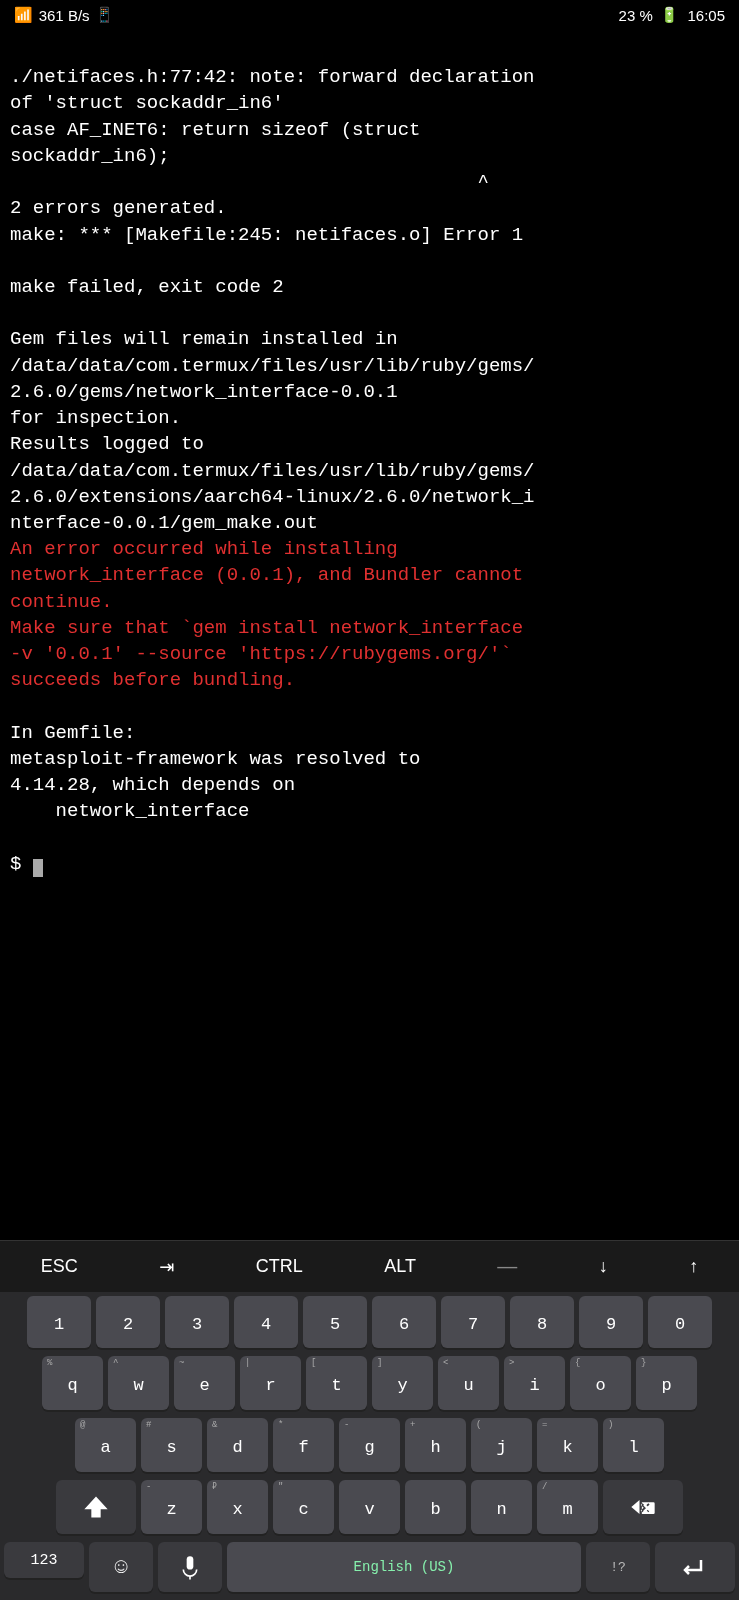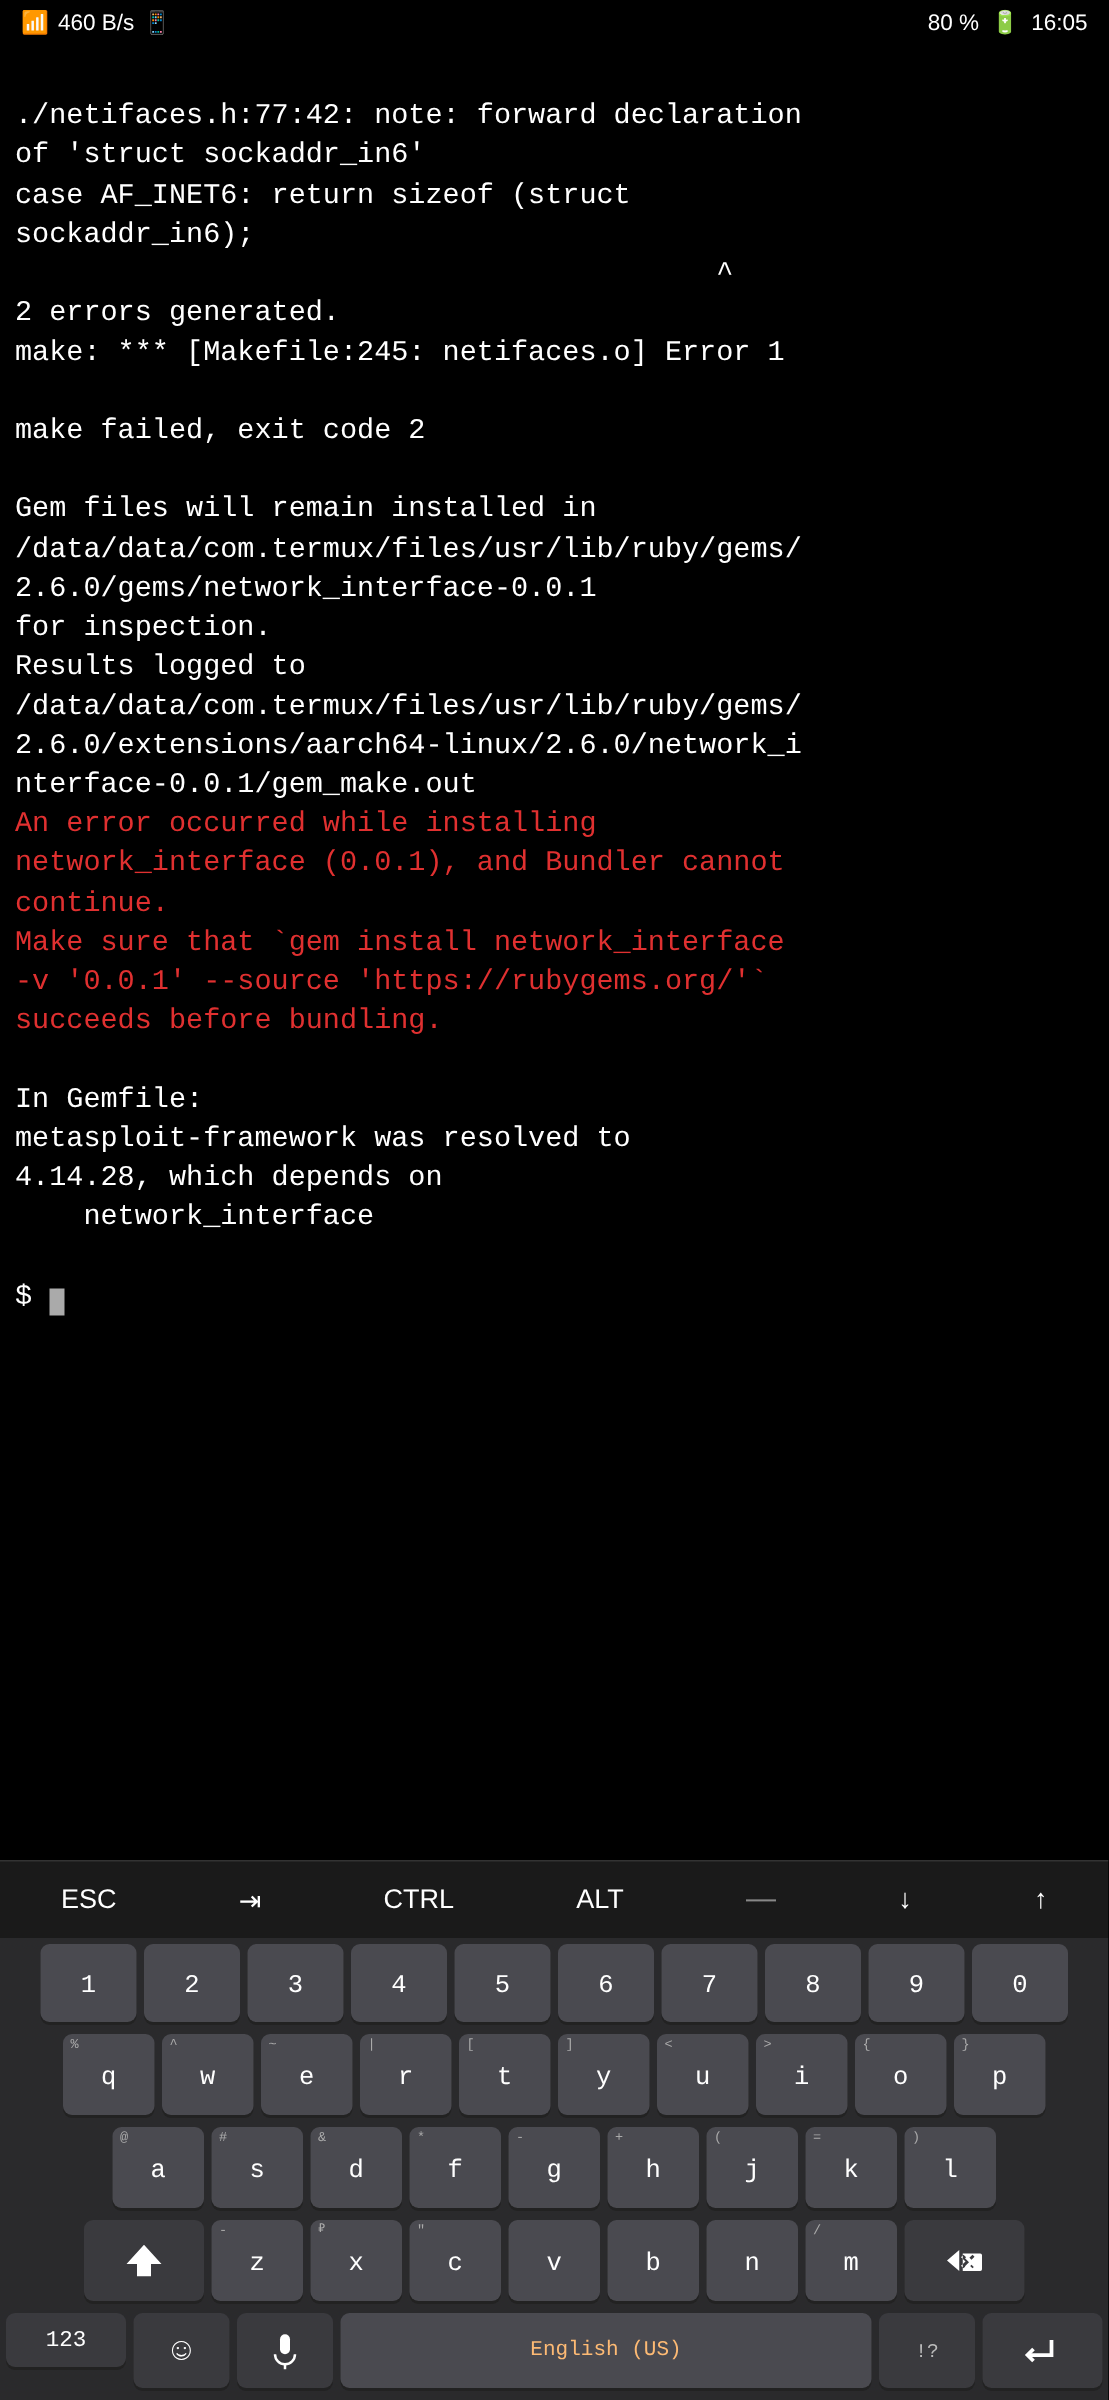--- a/index.html
+++ b/index.html
@@ -176,25 +176,25 @@
       gap: 5px;
       padding: 4px 4px 8px 4px;
     }
   </style>
 </head>
 <body>
 
 <div class="status-bar">
   <div class="status-left">
     <span>📶</span>
-    <span>460 B/s</span>
+    <span>361 B/s</span>
     <span>📱</span>
   </div>
   <div class="status-right">
-    <span>80 %</span>
+    <span>23 %</span>
     <span>🔋</span>
     <span>16:05</span>
   </div>
 </div>
 
 <div class="terminal">
 <span>./netifaces.h:77:42: note: forward declaration
 of 'struct sockaddr_in6'
 case AF_INET6: return sizeof (struct
 sockaddr_in6);
@@ -401,21 +401,21 @@
     <div class="key key-emoji">
         <span style="font-size:22px;">☺</span>
       </div>
     <div class="key key-mic">
       <svg width="20" height="28" viewBox="0 0 24 30" fill="white">
           <rect x="8" y="2" width="8" height="16" rx="4"></rect>
           <path d="M4 18a8 8 0 0016 0" stroke="white" stroke-width="2" fill="none"></path>
           <line x1="12" y1="26" x2="12" y2="30" stroke="white" stroke-width="2"></line>
         </svg>
     </div>
-    <div class="key key-space" style="display:flex;align-items:center;justify-content:center;font-size:14px;color:#fdba74;">English (US)</div>
+    <div class="key key-space" style="display:flex;align-items:center;justify-content:center;font-size:14px;color:#86efac;">English (US)</div>
     <div class="key key-lang">
         <span style="font-size:13px;">!?</span>
       </div>
     <div class="key key-enter">
       <svg width="28" height="22" viewBox="0 0 28 22" fill="white">
           <polyline points="20,4 20,14 4,14" stroke="white" stroke-width="2.5" fill="none"></polyline>
           <polyline points="8,10 4,14 8,18" stroke="white" stroke-width="2.5" fill="none"></polyline>
         </svg>
     </div>
   </div>

